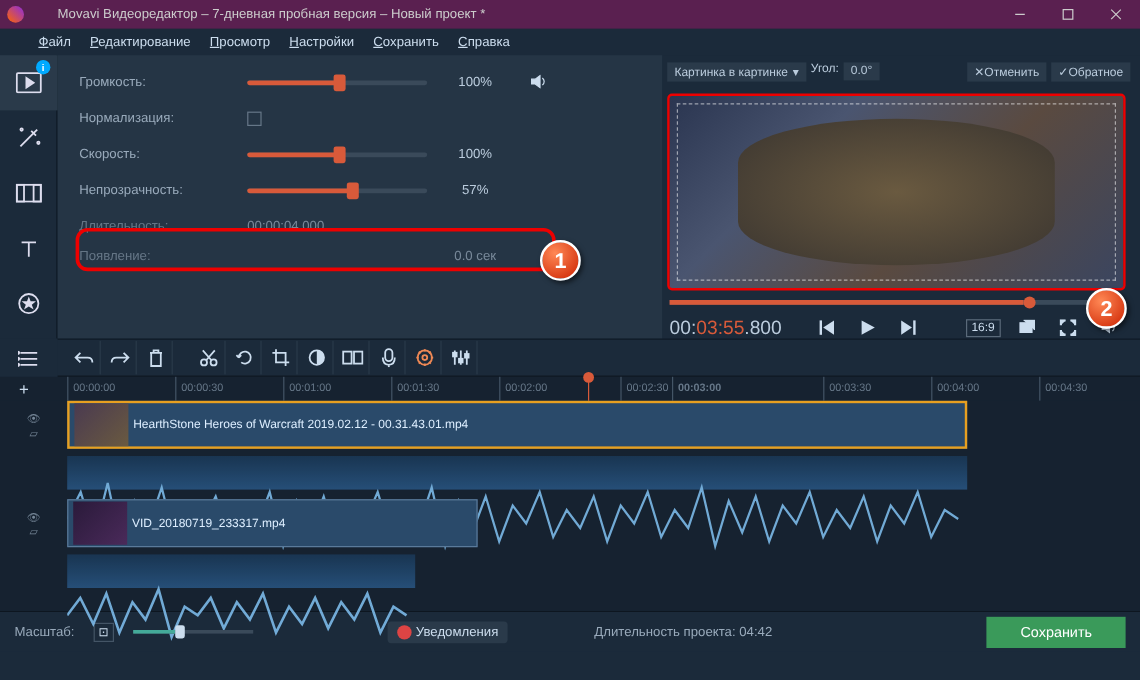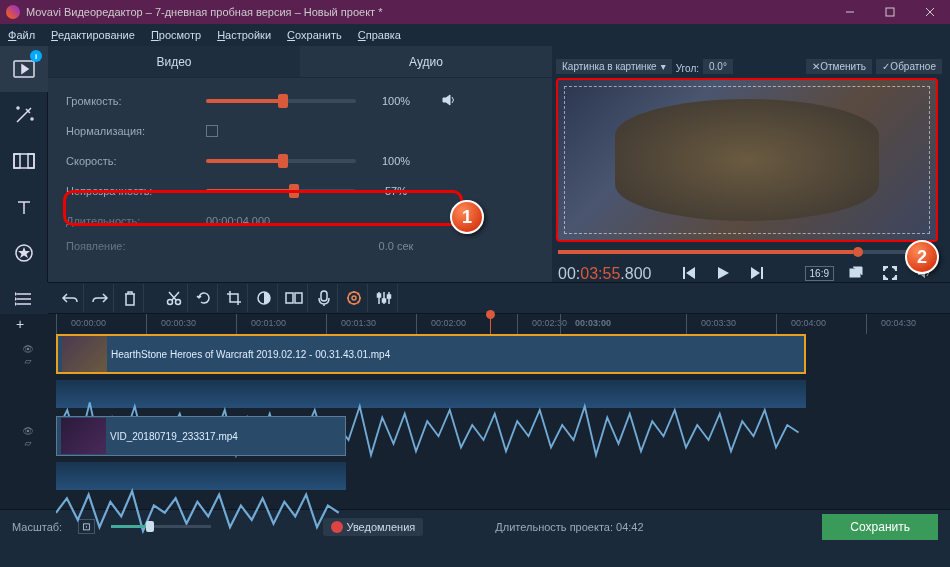--- a/index.html
+++ b/index.html
@@ -1,25 +1,25 @@
 <!DOCTYPE html>
 <html><head>
 <meta charset="utf-8">
 <style>
 * { margin: 0; padding: 0; box-sizing: border-box; font-family: 'Segoe UI', Arial, sans-serif; }
 body { background: #000; width: 950px; height: 567px; overflow: hidden; }
 .window { width: 950px; height: 567px; background: #1b2a3a; position: relative; }
 
 .titlebar { height: 24px; background: #5a2050; display: flex; align-items: center; color: #ccc; font-size: 11px; padding-left: 6px; }
 .titlebar .logo { width: 14px; height: 14px; background: linear-gradient(45deg,#f60,#8a2be2); border-radius: 50%; margin-right: 6px; }
-.titlebar .title { flex: 1; }
+.titlebar .title { flex: 1; margin-left: 22px; }
 .titlebar .winbtn { width: 40px; height: 24px; display: flex; align-items: center; justify-content: center; cursor: pointer; }
 .titlebar .winbtn svg { stroke: #ccc; fill: none; stroke-width: 1; }
 
-.menubar { height: 22px; background: #1b2a3a; display: flex; align-items: center; padding-left: 0; }
+.menubar { height: 22px; background: #1b2a3a; display: flex; align-items: center; padding-left: 24px; }
 .menubar .item { color: #cde; font-size: 11px; padding: 0 8px; cursor: pointer; }
 .menubar .item:first-letter { text-decoration: underline; }
 
 .mainrow { display: flex; height: 236px; }
 .leftbar { width: 48px; background: #1b2a3a; border-right: 1px solid #0d1620; }
 .leftbar .lb { width: 48px; height: 46px; display: flex; align-items: center; justify-content: center; cursor: pointer; position: relative; }
 .leftbar .lb.sel { background: #2a3a4a; }
 .leftbar .lb svg { stroke: #dde; fill: none; stroke-width: 1.5; }
 .leftbar .lb .badge { position: absolute; top: 4px; right: 6px; width: 12px; height: 12px; background: #0af; border-radius: 50%; display:flex;align-items:center;justify-content:center;font-size:8px;font-weight:bold;color:#fff;}
 
@@ -32,21 +32,21 @@
 .proprow .label { width: 140px; }
 .proprow .slider { width: 150px; height: 4px; background: #3a4a5a; position: relative; border-radius: 2px; }
 .proprow .slider .fill { height: 4px; background: #d85a3a; border-radius: 2px; position: absolute; left: 0; }
 .proprow .slider .thumb { width: 10px; height: 14px; background: #d85a3a; border-radius: 2px; position: absolute; top: -5px; cursor: grab; }
 .proprow .value { width: 80px; text-align: center; color: #bcd; }
 .proprow.dim { opacity: .55; }
 .proprow .sndicon { margin-left: 6px; }
 .redbox { border: 3px solid #e00; border-radius: 10px; position: absolute; pointer-events: none; }
 
 .previewpanel { flex: 1; background: #1b2a3a; padding: 6px 8px 0 0; position: relative; }
-.pv-top { height: 22px; display: flex; align-items: flex-end; font-size: 10px; color: #bcd; gap: 4px; padding-left: 4px; }
+.pv-top { height: 22px; display: flex; align-items: flex-start; font-size: 10px; color: #bcd; gap: 4px; padding-left: 4px; }
 .pv-top .combo { background: #2a3a4a; padding: 2px 6px; display:flex;align-items:center;gap:4px; }
 .pv-top .btn { background: #2a3a4a; padding: 2px 6px; cursor:pointer;}
 .pv-top .spacer { flex:1;}
 .pv-screen { margin: 4px; height: 164px; background: linear-gradient(135deg,#2a3550,#4a5570 30%,#5a4a40 60%,#3a4560); position: relative; border: 2px solid #e00; border-radius: 4px; overflow: hidden; }
 .pv-screen::before { content:''; position:absolute; inset:6px; border:1px dashed #fff8; }
 .pv-game { position:absolute; left:15%; top:12%; width:70%; height:76%; background: radial-gradient(ellipse at center,#6a5a40,#3a3530); border-radius:50%/30%; }
 .pv-seek { height: 4px; background: #3a4a5a; margin: 8px 6px 0 6px; position: relative; }
 .pv-seek .fill { height: 4px; background: #d85a3a; width: 78%; }
 .pv-seek .dot { width: 10px; height: 10px; background: #d85a3a; border-radius: 50%; position: absolute; top: -3px; left: 78%; }
 .pv-controls { height: 30px; display: flex; align-items: center; padding: 0 6px; gap: 10px; margin-top: 4px; }
@@ -55,21 +55,21 @@
 .pv-controls .cbtn { width: 24px; height: 24px; display: flex; align-items: center; justify-content: center; cursor: pointer; }
 .pv-controls .cbtn svg { fill: #cde; }
 .pv-controls .ratio { border: 1px solid #5a6a7a; padding: 1px 4px; font-size: 10px; color: #cde; }
 
 .toolbar { height: 32px; background: #1b2a3a; display: flex; align-items: center; padding: 0 8px; gap: 2px; border-top: 1px solid #0d1620; border-bottom: 1px solid #0d1620; margin-left: 48px; }
 .toolbar .tbtn { width: 28px; height: 28px; display: flex; align-items: center; justify-content: center; cursor: pointer; border-right: 1px solid #2a3a4a; }
 .toolbar .tbtn svg { stroke: #cde; fill: none; stroke-width: 1.5; }
 .toolbar .tbtn.act svg { stroke: #e85; }
 
 .timeruler { height: 20px; background: #162230; display: flex; align-items: center; padding-left: 56px; position:relative; }
-.timeruler .tick { position: absolute; top: 0; color: #678; font-size: 9px; border-left: 1px solid #456; height: 100%; padding-left: 14px; padding-top:4px; }
+.timeruler .tick { position: absolute; top: 0; color: #678; font-size: 9px; border-left: 1px solid #456; height: 100%; padding-left: 4px; padding-top:4px; }
 .timeruler .plus { position:absolute; left:12px; top:2px; width:16px; height:16px; color:#cde; display:flex;align-items:center;justify-content:center;cursor:pointer;font-size:14px;}
 .playhead { position:absolute; top:0; width:1px; height:180px; background:#d85a3a; }
 .playhead::before { content:''; position:absolute; top:-4px; left:-4px; width:9px; height:9px; background:#d85a3a; border-radius:50%; }
 
 .timeline { background: #162230; height: 175px; position: relative; padding-left: 56px; }
 .track { height: 42px; display: flex; position: relative; margin-bottom: 4px; }
 .track .trhead { position: absolute; left: -56px; width: 56px; height: 100%; display: flex; flex-direction: column; align-items: center; justify-content: center; gap: 2px; }
 .track .trhead .ic { color: #789; font-size: 9px; }
 .clip { height: 40px; background: #2a4a6a; border: 1px solid #5a7a9a; position: absolute; top: 0; display: flex; align-items: center; font-size: 10px; color: #def; padding-left: 4px; overflow: hidden; }
 .clip.sel { border: 2px solid #e8a020; }
@@ -164,24 +164,20 @@
             <line x1="2" y1="7" x2="16" y2="7"></line>
             <line x1="2" y1="12" x2="16" y2="12"></line>
             <circle cx="0" cy="2" r="1" fill="#dde"></circle>
             <circle cx="0" cy="7" r="1" fill="#dde"></circle>
             <circle cx="0" cy="12" r="1" fill="#dde"></circle>
           </svg>
         </div>
     </div>
 
     <div class="proppanel">
-      <div class="tabs">
-        <div class="tab act">Видео</div>
-        <div class="tab">Аудио</div>
-      </div>
       <div class="proprows">
         <div class="proprow">
           <span class="label">Громкость:</span>
           <div class="slider">
               <div class="fill" style="width:50%"></div>
               <div class="thumb" style="left:48%"></div>
             </div>
           <span class="value">100%</span>
           <span class="sndicon"><svg width="14" height="12" stroke="#cde" fill="#cde">
                 <polygon points="1,4 4,4 8,1 8,11 4,8 1,8"></polygon>
@@ -384,21 +380,21 @@
         <svg class="wavepattern" preserveAspectRatio="none" viewBox="0 0 200 28">
             <path d="M0 14 L3 8 L6 18 L9 6 L12 20 L15 10 L18 16 L21 7 L24 19 L27 11 L30 15 L33 9 L36 18 L39 12 L42 16 L45 8 L48 20 L51 10 L54 17 L57 9 L60 19 L63 11 L66 15 L69 8 L72 18 L75 12 L78 16 L81 7 L84 20 L87 10 L90 17 L93 9 L96 19 L99 11 L102 15 L105 8 L108 18 L111 12 L114 16 L117 9 L120 19 L123 11 L126 15 L129 8 L132 18 L135 12 L138 16 L141 7 L144 20 L147 10 L150 17 L153 9 L156 19 L159 11 L162 15 L165 8 L168 18 L171 12 L174 16 L177 9 L180 19 L183 11 L186 15 L189 8 L192 18 L195 12 L198 14" stroke="#8cf" stroke-width="0.5" fill="none"></path>
           </svg>
       </div>
     </div>
     <div class="track">
       <div class="trhead">
           <span class="ic">👁</span>
           <span class="ic">▱</span>
         </div>
-      <div class="clip" style="left:0;width:290px">
+      <div class="clip" style="left:0;width:342px">
         <div class="thumb" style="background:linear-gradient(135deg,#2a1a3a,#4a2a5a)"></div>
         <span>VID_20180719_233317.mp4</span>
       </div>
     </div>
     <div class="wavetrack">
       <div class="wave" style="left:0;width:290px">
         <svg class="wavepattern" preserveAspectRatio="none" viewBox="0 0 80 28">
             <path d="M0 14 L3 10 L6 16 L9 9 L12 18 L15 11 L18 15 L21 8 L24 19 L27 12 L30 14 L33 10 L36 17 L39 11 L42 15 L45 9 L48 18 L51 12 L54 16 L57 10 L60 17 L63 11 L66 15 L69 9 L72 18 L75 12 L78 14" stroke="#8cf" stroke-width="0.6" fill="none"></path>
           </svg>
       </div>

